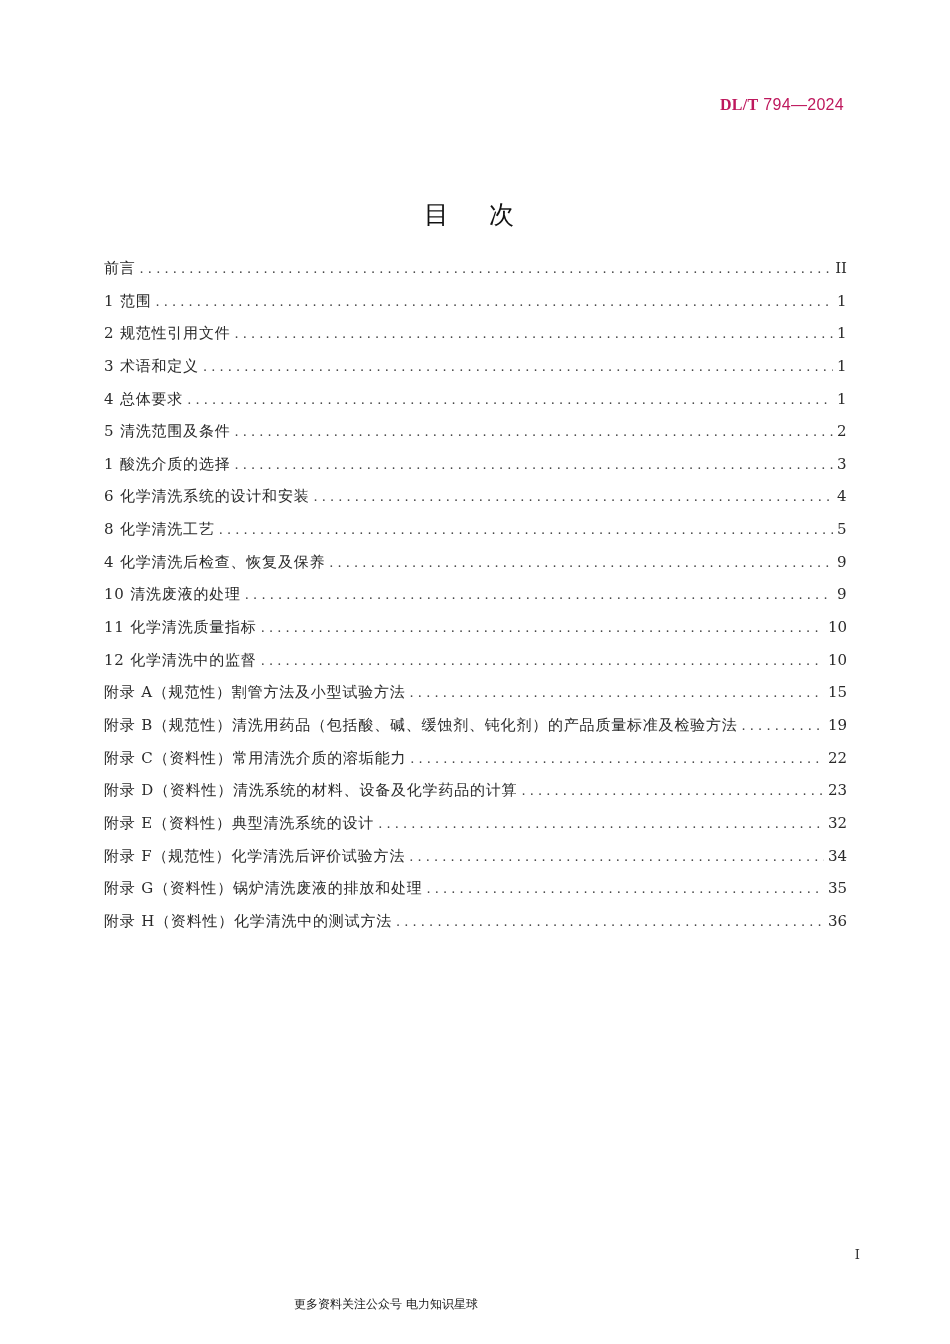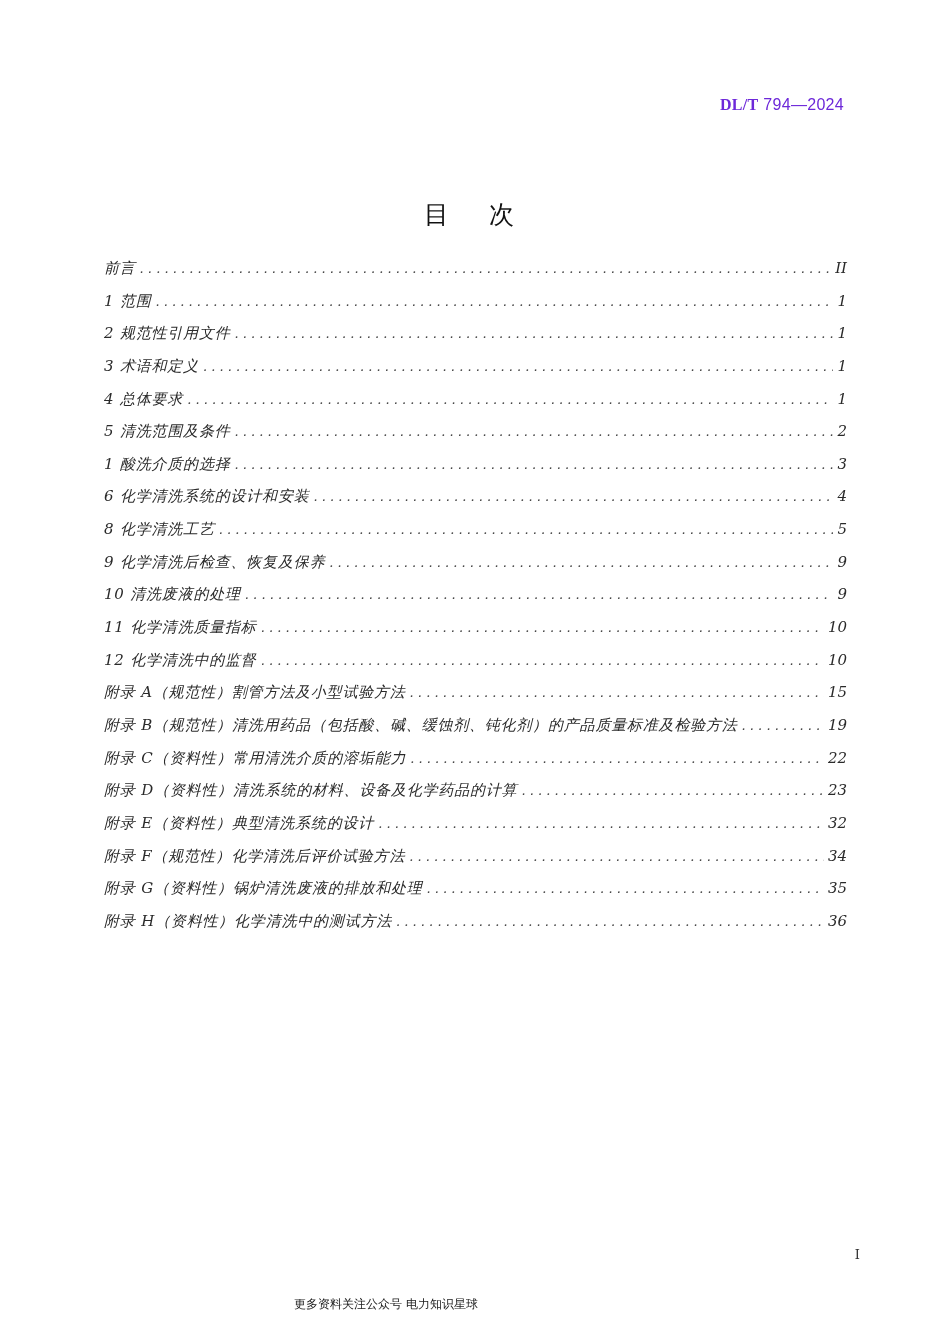--- a/index.html
+++ b/index.html
@@ -1,30 +1,30 @@
 <!DOCTYPE html>
 <html><head>
   <meta charset="utf-8">
   <style>
     html, body { margin: 0; padding: 0; background: #ffffff; }
     body { width: 950px; height: 1344px; position: relative; overflow: hidden;
            font-family: "DejaVu Serif", "Liberation Serif", serif; color: #2a2a2a; }
     .std-code { position: absolute; top: 96px; right: 106px; font-size: 16px;
-                font-family: "Liberation Sans", "DejaVu Sans", sans-serif; letter-spacing: 0.3px; color: #6d28d9; }
+                font-family: "Liberation Sans", "DejaVu Sans", sans-serif; letter-spacing: 0.3px; color: #be185d; }
     .std-code .prefix { font-family: "Liberation Serif", "DejaVu Serif", serif; font-weight: bold; }
     .page-title { position: absolute; top: 198px; left: 0; width: 950px; text-align: center;
                   font-size: 25px; font-family: "DejaVu Sans", sans-serif; letter-spacing: 40px;
                   padding-left: 28px; box-sizing: border-box; color: #111; }
-    .toc { position: absolute; top: 257px; left: 104px; width: 743px; margin: 0; padding: 0; list-style: none; font-style: italic; }
+    .toc { position: absolute; top: 257px; left: 104px; width: 743px; margin: 0; padding: 0; list-style: none; }
     .toc-row { display: flex; align-items: baseline; height: 32.65px; font-size: 15px; line-height: 22px; }
     .toc-row .label { white-space: nowrap; letter-spacing: 0.8px; }
     .toc-row .leader { flex: 1; overflow: hidden; white-space: nowrap; margin: 0 4px; letter-spacing: 3.2px;
                        color: #444; font-size: 13px; }
     .toc-row .leader::before { content: ". . . . . . . . . . . . . . . . . . . . . . . . . . . . . . . . . . . . . . . . . . . . . . . . . . . . . . . . . . . . . . . . . . . . . . . . . . . . . . . . . . . . . . . . . . . . . . . . . . . . . . . . . . . . . . . . . . . . . . . . . . . . . . . . . . . . . . . . ."; letter-spacing: 0px; }
-    .toc-row .page { white-space: nowrap; text-align: right; min-width: 10px; }
+    .toc-row .page { white-space: nowrap; text-align: left; min-width: 10px; }
     .toc-row.appendix .page { min-width: 18px; }
     .page-number { position: absolute; top: 1247px; right: 90px; font-size: 13px; color: #333; }
     .footer-note { position: absolute; top: 1296px; left: 0; width: 772px; text-align: center;
                    font-size: 12px; font-family: "DejaVu Sans", sans-serif; color: #222; }
   </style>
 </head>
 <body>
 
 <div class="std-code">
   <span class="prefix">DL/T</span><span> 794—2024</span>
@@ -72,21 +72,21 @@
       <span class="label">6 化学清洗系统的设计和安装</span>
       <span class="leader"></span>
       <span class="page">4</span>
     </li>
   <li class="toc-row">
       <span class="label">8 化学清洗工艺</span>
       <span class="leader"></span>
       <span class="page">5</span>
     </li>
   <li class="toc-row">
-      <span class="label">9 化学清洗后检查、恢复及保养</span>
+      <span class="label">4 化学清洗后检查、恢复及保养</span>
       <span class="leader"></span>
       <span class="page">9</span>
     </li>
   <li class="toc-row">
       <span class="label">10 清洗废液的处理</span>
       <span class="leader"></span>
       <span class="page">9</span>
     </li>
   <li class="toc-row">
       <span class="label">11 化学清洗质量指标</span>

